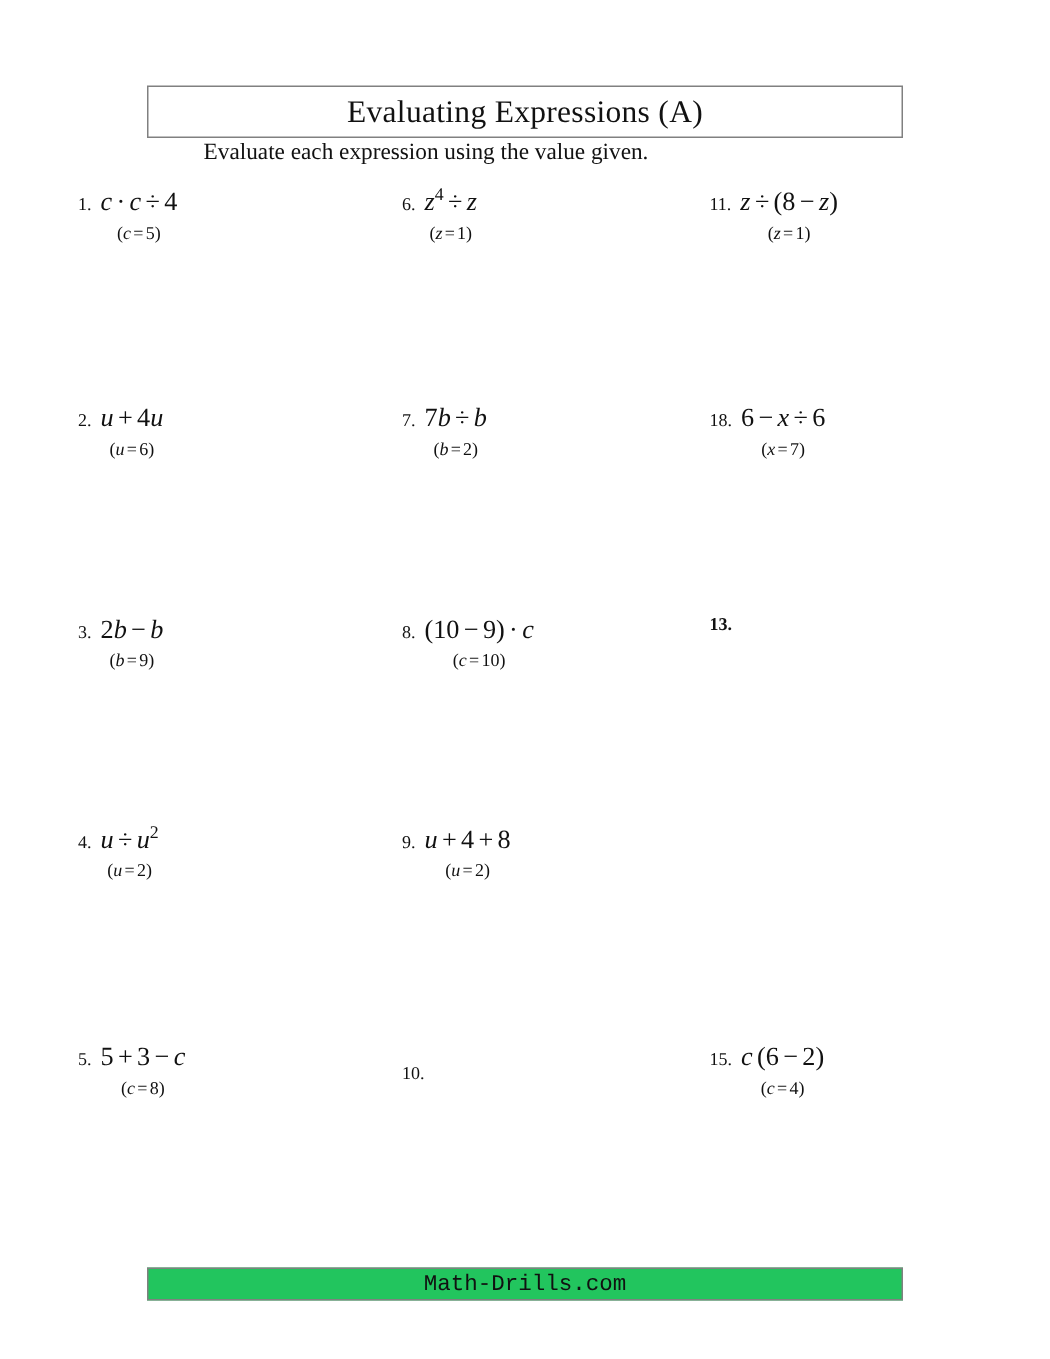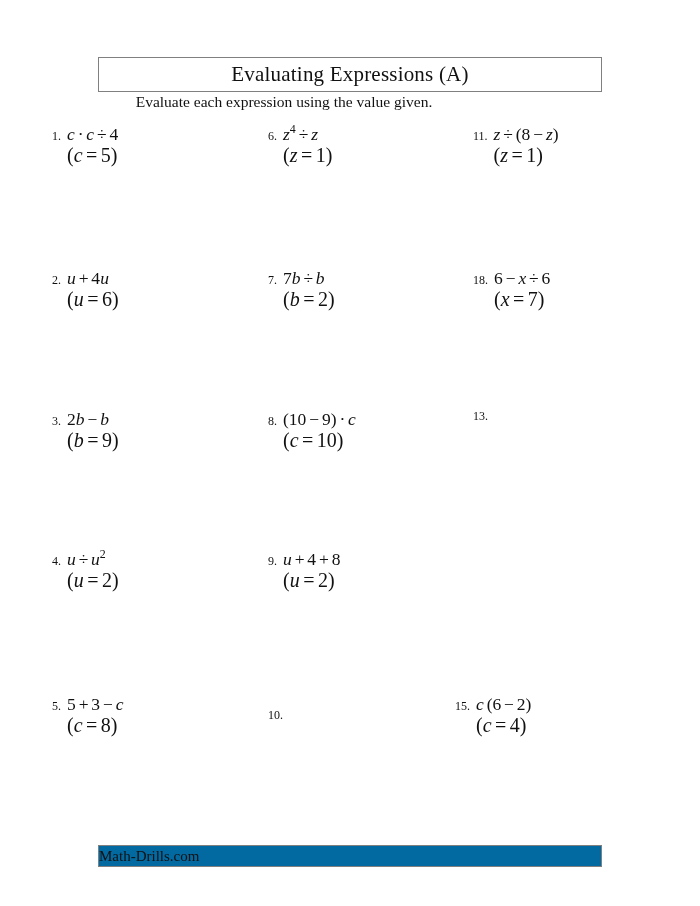--- a/index.html
+++ b/index.html
@@ -23,30 +23,31 @@
   .subtitle{
     position:absolute;left:0;top:93px;width:568px;
     text-align:center;font-size:15.5px;
   }
   .grid{position:absolute;inset:0}
   .problem{
     position:absolute;display:flex;align-items:baseline;gap:6px;
     white-space:nowrap;
   }
   .pnum{font-size:12px}
-  .pbody{display:inline-flex;flex-direction:column;}
+  .pbody{display:inline-flex;flex-direction:column;align-items:center}
   .expr{font-size:17.5px;line-height:20px;word-spacing:-1.5px}
-  .given{font-size:20px;line-height:22px;word-spacing:-1.5px}
+  .given{font-size:12px;line-height:22px;word-spacing:-1.5px}
   .expr i,.given i{font-style:italic;font-family:"Liberation Serif","DejaVu Serif",serif}
   .expr sup{font-size:68%;line-height:0;vertical-align:.55em}
   .footer-box{
     position:absolute;left:98px;top:845px;width:504px;height:22px;
     border:1.5px solid var(--border);
-    display:flex;align-items:center;
-    background:#0369a1;
+    display:flex;align-items:center;justify-content:center;
+    background:#22c55e;
+    font-family:Liberation Mono, monospace;
   }
   .footer{font-size:15px}
 </style>
 </head>
 <body>
 
 <div class="sheet">
 
   <div class="title-box">
     <span class="title">Evaluating Expressions (A)</span>
@@ -128,24 +129,24 @@
       <span class="given">(<i>z</i> = 1)</span>
     </span>
   </div>
       <div class="problem" style="left: 473px; top: 268px;">
     <span class="pnum">18.</span>
     <span class="pbody">
       <span class="expr">6 − <i>x</i> ÷ 6</span>
       <span class="given">(<i>x</i> = 7)</span>
     </span>
   </div>
-      <div class="problem" style="left: 473px; top: 409px;">
+      <div class="problem" style="left: 473px; top: 409px; font-weight: bold;">
     <span class="pnum">13.</span>
   </div>
-      <div class="problem" style="left: 455px; top: 694px;">
+      <div class="problem" style="left: 473px; top: 694px;">
     <span class="pnum">15.</span>
     <span class="pbody">
       <span class="expr"><i>c</i> (6 − 2)</span>
       <span class="given">(<i>c</i> = 4)</span>
     </span>
   </div>
     </div>
 
   <div class="footer-box">
     <span class="footer">Math-Drills.com</span>

